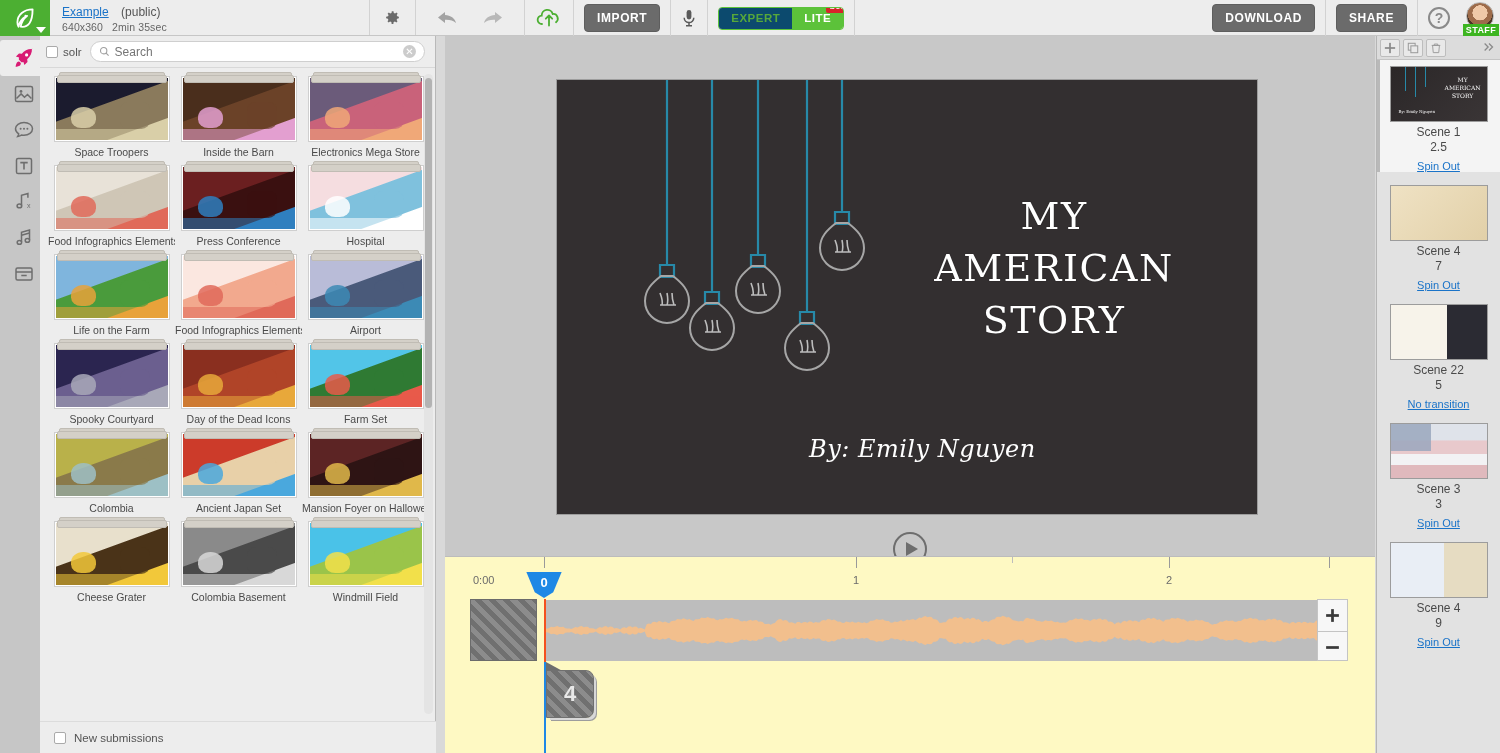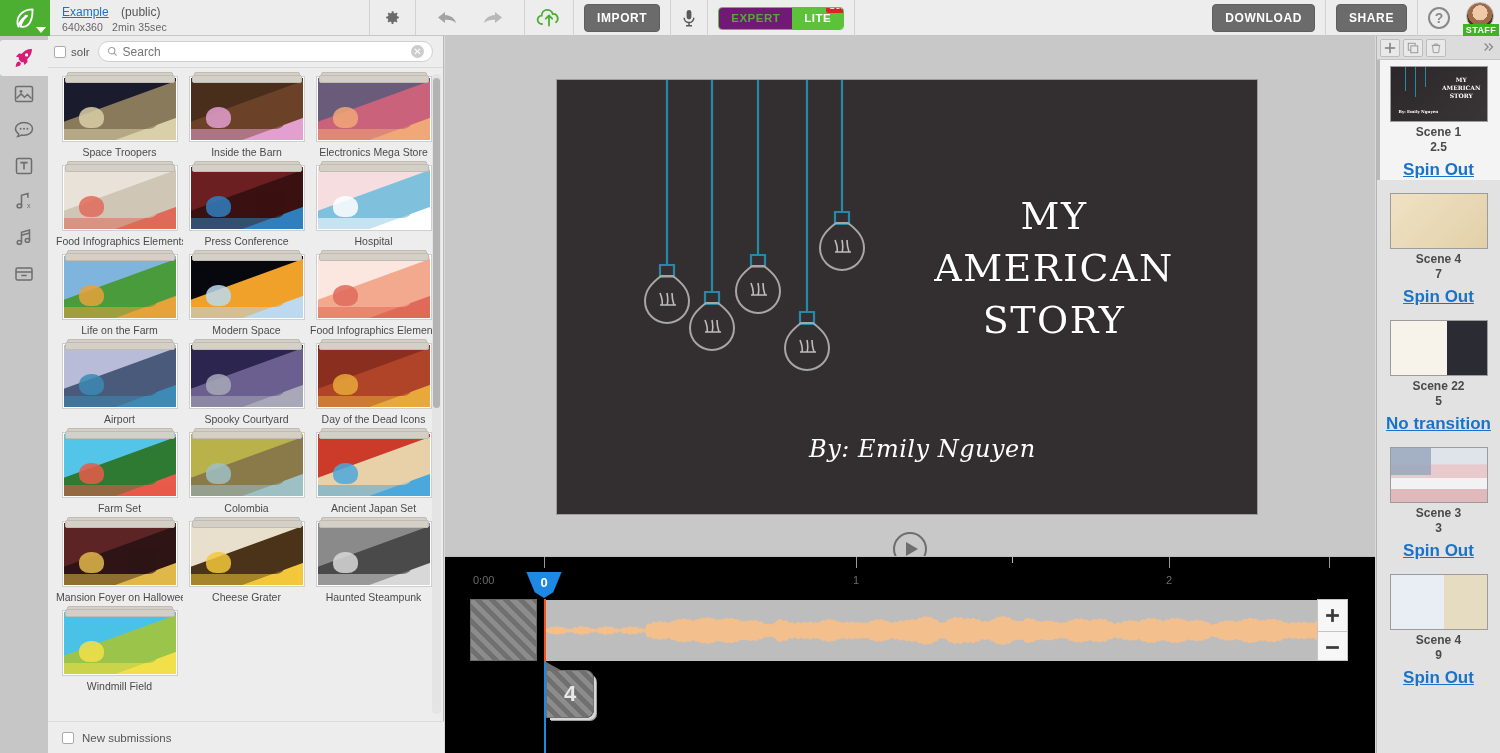--- a/index.html
+++ b/index.html
@@ -53,21 +53,21 @@
     cursor: pointer; border: 1px solid #5e5e5e;
   }
   .seg-wrap {
     display: flex; border: 1px solid #5cc23a; border-radius: 4px;
     overflow: hidden; position: relative; height: 23px;
   }
   .seg {
     font-size: 11.5px; font-weight: bold; letter-spacing: .5px;
     padding: 0 12px; display: flex; align-items: center; cursor: pointer;
   }
-  .seg.off { background: #701a75; color: #57a83a; }
+  .seg.off { background: #0c4a6e; color: #57a83a; }
   .seg.on { background: #5cc23a; color: #fff; text-align: right; }
   .beta-badge {
     position: absolute; right: -9px; top: -8px; background: #d8232a; color: #fff;
     font-size: 9px; font-weight: bold; padding: 1px 4px 2px; border-radius: 2px;
     line-height: 10px;
   }
   .topbar-spacer { flex: 1; }
   .tb-right { display: flex; align-items: center; height: 36px; }
   .help-circle {
     width: 22px; height: 22px; border-radius: 50%; border: 2px solid #8a8a8a;
@@ -93,21 +93,21 @@
     padding-top: 4px;
   }
   .rail-item {
     width: 44px; height: 36px; display: flex; align-items: center;
     justify-content: center; cursor: pointer; margin-bottom: 0px;
   }
   .rail-item.active { background: #ededed; border-radius: 3px 0 0 3px; width: 48px; }
 
   
   .assets {
-    position: absolute; left: 48px; top: 36px; width: 396px; height: 717px;
+    position: absolute; left: 40px; top: 36px; width: 396px; height: 717px;
     background: #ededed; border-right: 1px solid #b9b9b9;
   }
   .asset-search {
     height: 32px; display: flex; align-items: center; padding: 0 10px 0 6px;
     border-bottom: 1px solid #d8d8d8; background: #ededed;
   }
   .chk {
     width: 12px; height: 12px; border: 1px solid #aaa; background: #fff;
     border-radius: 2px; cursor: pointer; flex: 0 0 12px;
   }
@@ -190,21 +190,21 @@
   }
   .play-tri {
     width: 0; height: 0; border-left: 12px solid #6e6e6e;
     border-top: 7.5px solid transparent; border-bottom: 7.5px solid transparent;
     margin-left: 4px;
   }
 
   
   .timeline {
     position: absolute; left: 445px; top: 556px; width: 930px; height: 197px;
-    background: #000000; border-top: 1px solid #bcbcbc;
+    background: #fef9c3; border-top: 1px solid #bcbcbc;
   }
   .ruler { position: absolute; left: 0; top: 0; width: 930px; height: 37px; }
   .tick { position: absolute; top: 0; width: 1px; height: 11px; background: #9a9a9a; }
   .tick.minor { height: 6px; background: #bdbdbd; }
   .tick-label {
     position: absolute; top: 17px; font-size: 11px; color: #6b6b6b;
     transform: translateX(-50%);
   }
   .time-start {
     position: absolute; left: 28px; top: 17px; font-size: 11px; color: #6b6b6b;
@@ -264,30 +264,30 @@
   .scenes-toolbar {
     height: 24px; background: #dcdcdc; border-bottom: 1px solid #c4c4c4;
     display: flex; align-items: center; padding-left: 3px;
   }
   .st-btn {
     width: 20px; height: 18px; border: 1px solid #bdbdbd; background: #e9e9e9;
     margin-right: 3px; display: flex; align-items: center; justify-content: center;
     cursor: pointer; border-radius: 2px; color: #777; font-size: 12px;
   }
   .st-expand { margin-left: auto; margin-right: 4px; cursor: pointer; color: #8a8a8a; }
-  .scene-item { padding: 6px 0 0; text-align: center; font-weight: bold; }
+  .scene-item { padding: 6px 0 0; text-align: center; }
   .scene-item.selected { background: #f4f4f4; box-shadow: inset 3px 0 0 #b9b9b9; }
   .scene-thumb {
     width: 98px; height: 56px; margin: 0 auto; border: 1px solid #9c9c9c;
     overflow: hidden; cursor: pointer; position: relative; background: #fff;
   }
   .scene-name { font-size: 12px; color: #4a4a4a; margin-top: 3px; line-height: 15px; }
   .scene-dur { font-size: 12px; color: #4a4a4a; line-height: 15px; }
   .transition {
-    font-size: 17px; color: #1a73c8; text-decoration: underline;
+    font-size: 11px; color: #1a73c8; text-decoration: underline;
     margin: 5px 0 7px; cursor: pointer; text-align: center;
   }
 </style>
 </head>
 <body>
 
 <div id="app">
 
   <div class="topbar">
     <div class="logo-box">
@@ -509,30 +509,20 @@
             <div class="thumb" style="background:linear-gradient(160deg,#7fb5dd 0%,#7fb5dd 42%,#4a9b3c 43%,#4a9b3c 78%,#e8a23a 79%)">
               <div style="position:absolute;left:14%;top:46%;width:22%;height:34%;border-radius:50% 50% 42% 42%;background:#e8a23a;opacity:.85"></div>
               <div style="position:absolute;left:58%;top:38%;width:26%;height:44%;border-radius:30%;background:#4a9b3c;opacity:.7"></div>
               <div style="position:absolute;left:0;bottom:0;width:100%;height:18%;background:#e8a23a;opacity:.55"></div>
             </div>
           </div>
           <div class="asset-label">Life on the Farm</div>
         </div>
         <div class="asset-cell">
           <div class="thumb-stack">
-            <div class="thumb" style="background:linear-gradient(160deg,#07070e 0%,#07070e 42%,#f0a12a 43%,#f0a12a 78%,#bcd9ef 79%)">
-              <div style="position:absolute;left:14%;top:46%;width:22%;height:34%;border-radius:50% 50% 42% 42%;background:#bcd9ef;opacity:.85"></div>
-              <div style="position:absolute;left:58%;top:38%;width:26%;height:44%;border-radius:30%;background:#f0a12a;opacity:.7"></div>
-              <div style="position:absolute;left:0;bottom:0;width:100%;height:18%;background:#bcd9ef;opacity:.55"></div>
-            </div>
-          </div>
-          <div class="asset-label">Modern Space</div>
-        </div>
-        <div class="asset-cell">
-          <div class="thumb-stack">
             <div class="thumb" style="background:linear-gradient(160deg,#fbe7e0 0%,#fbe7e0 42%,#f2a98e 43%,#f2a98e 78%,#e06a5a 79%)">
               <div style="position:absolute;left:14%;top:46%;width:22%;height:34%;border-radius:50% 50% 42% 42%;background:#e06a5a;opacity:.85"></div>
               <div style="position:absolute;left:58%;top:38%;width:26%;height:44%;border-radius:30%;background:#f2a98e;opacity:.7"></div>
               <div style="position:absolute;left:0;bottom:0;width:100%;height:18%;background:#e06a5a;opacity:.55"></div>
             </div>
           </div>
           <div class="asset-label">Food Infographics Elements 1</div>
         </div>
         <div class="asset-cell">
           <div class="thumb-stack">
@@ -615,21 +605,21 @@
           <div class="asset-label">Cheese Grater</div>
         </div>
         <div class="asset-cell">
           <div class="thumb-stack">
             <div class="thumb" style="background:linear-gradient(160deg,#8a8a8a 0%,#8a8a8a 42%,#4a4a4a 43%,#4a4a4a 78%,#d8d8d8 79%)">
               <div style="position:absolute;left:14%;top:46%;width:22%;height:34%;border-radius:50% 50% 42% 42%;background:#d8d8d8;opacity:.85"></div>
               <div style="position:absolute;left:58%;top:38%;width:26%;height:44%;border-radius:30%;background:#4a4a4a;opacity:.7"></div>
               <div style="position:absolute;left:0;bottom:0;width:100%;height:18%;background:#d8d8d8;opacity:.55"></div>
             </div>
           </div>
-          <div class="asset-label">Haunted Steampunk</div>
+          <div class="asset-label">Colombia Basement</div>
         </div>
         <div class="asset-cell">
           <div class="thumb-stack">
             <div class="thumb" style="background:linear-gradient(160deg,#4ac2e8 0%,#4ac2e8 42%,#9ac44a 43%,#9ac44a 78%,#f2e04a 79%)">
               <div style="position:absolute;left:14%;top:46%;width:22%;height:34%;border-radius:50% 50% 42% 42%;background:#f2e04a;opacity:.85"></div>
               <div style="position:absolute;left:58%;top:38%;width:26%;height:44%;border-radius:30%;background:#9ac44a;opacity:.7"></div>
               <div style="position:absolute;left:0;bottom:0;width:100%;height:18%;background:#f2e04a;opacity:.55"></div>
             </div>
           </div>
           <div class="asset-label">Windmill Field</div>

